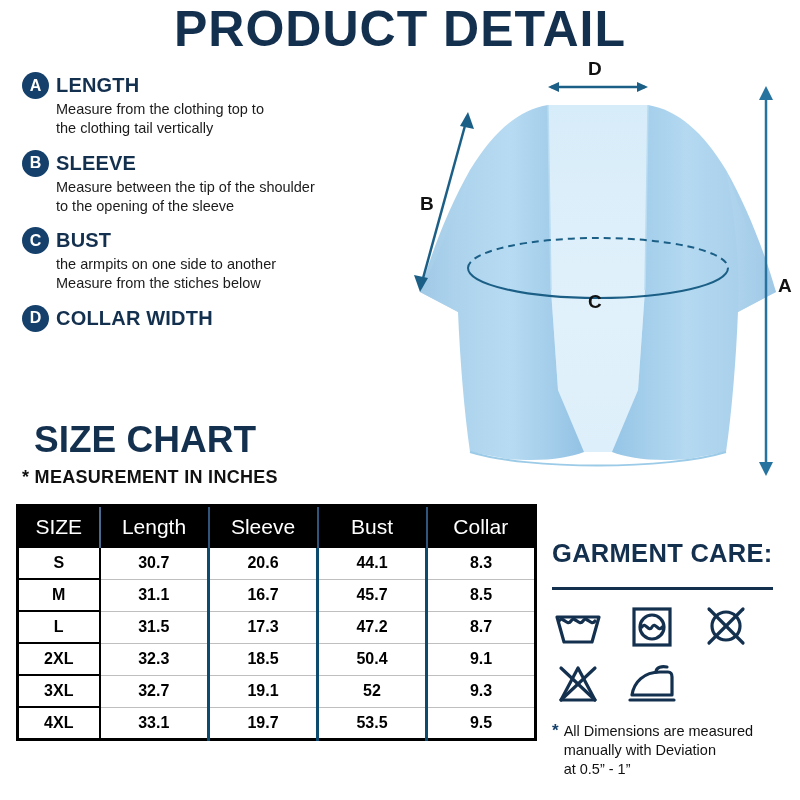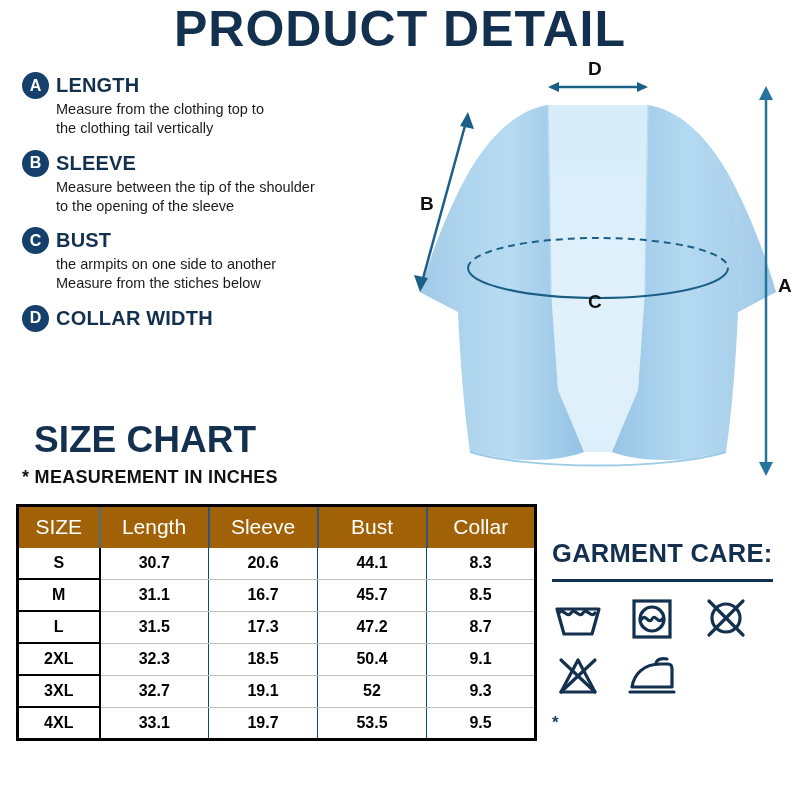--- a/index.html
+++ b/index.html
@@ -108,37 +108,37 @@
     width: 518px;
     border-collapse: collapse;
     border: 3px solid #000;
     table-layout: fixed;
   }
   #size-table th, #size-table td {
     text-align: center;
     font-weight: bold;
   }
   #size-table thead th {
-    background: #a16207;
+    background: #000000;
     color: #ffffff;
     font-size: 21px;
     padding: 8px 0 9px 0;
     border-right: 2px solid #30557d;
     font-weight: normal;
   }
   #size-table thead th:last-child { border-right: none; }
   #size-table thead th.size-col {
     border-right: 2px solid #4a6a90;
   }
   #size-table tbody td {
     font-size: 16px;
     color: #000;
     padding: 6px 0 6px 0;
     border-bottom: 1px solid #bfbfbf;
-    border-right: 1px solid #0c4a6e;
+    border-right: 3px solid #0c4a6e;
   }
   #size-table tbody td.size-col {
     border-right: 2px solid #000;
     border-bottom: 2px solid #000;
   }
   #size-table tbody tr:last-child td { border-bottom: none; }
   #size-table tbody tr:last-child td.size-col { border-bottom: none; }
   #size-table tbody td:last-child { border-right: none; }
   col.c-size { width: 82px; }
   col.c-data { width: 109px; }
@@ -149,21 +149,21 @@
     top: 540px;
     left: 552px;
     width: 240px;
   }
   #care-heading {
     font-size: 25.5px;
     font-weight: bold;
     color: #14304f;
     letter-spacing: 0.3px;
     border-bottom: 3px solid #14304f;
-    padding-bottom: 12px;
+    padding-bottom: 20px;
     display: inline-block;
     line-height: 1.05;
   }
   #care-icons {
     margin-top: 14px;
     display: flex;
     flex-wrap: wrap;
     gap: 14px 22px;
     width: 235px;
   }
@@ -431,14 +431,19 @@
         <path d="M6 33 C8 20, 18 10, 34 10 L42 10 C45 10, 46 12, 46 15 L46 33 Z" fill="none" stroke="#14304f" stroke-width="3.2" stroke-linejoin="round"></path>
         <path d="M30 10 C30 5, 36 4, 41 5" fill="none" stroke="#14304f" stroke-width="3.2" stroke-linecap="round"></path>
         <line x1="4" y1="38" x2="48" y2="38" stroke="#14304f" stroke-width="3.2" stroke-linecap="round"></line>
       </svg>
     </div>
 
   </div>
 
   <div id="deviation-note">
     <span class="star">*</span>
+    <span>
+      <span>All Dimensions are measured</span><br>
+      <span>manually with Deviation</span><br>
+      <span>at 0.5” - 1”</span>
+    </span>
   </div>
 </div>
 
 </body></html>

